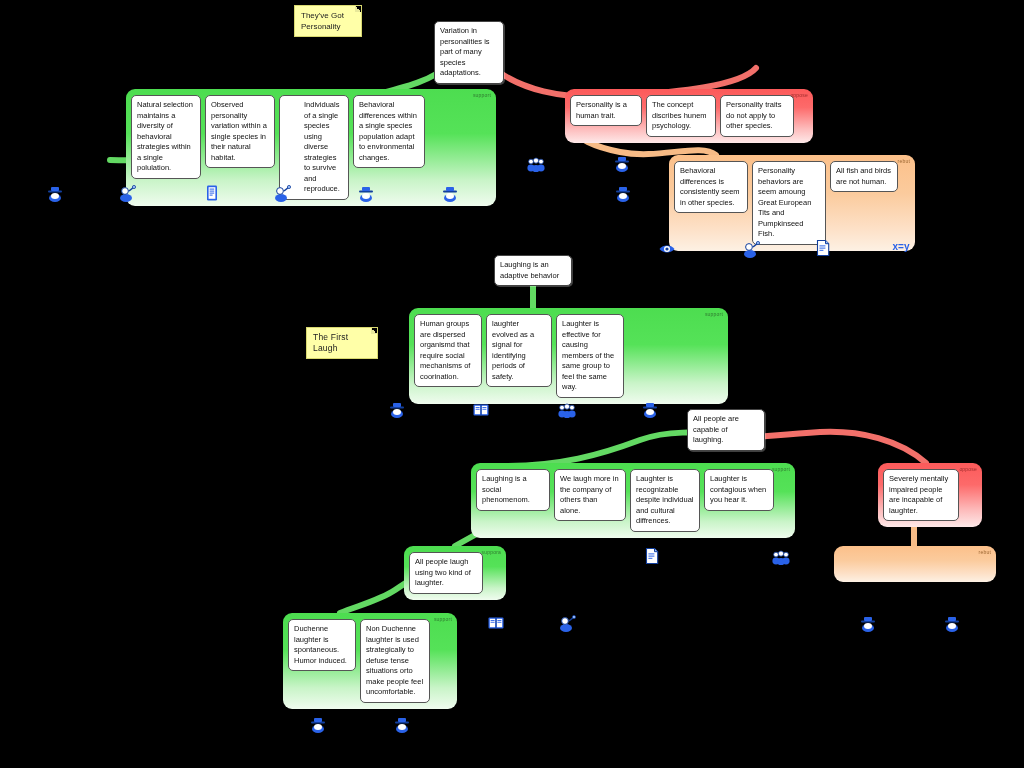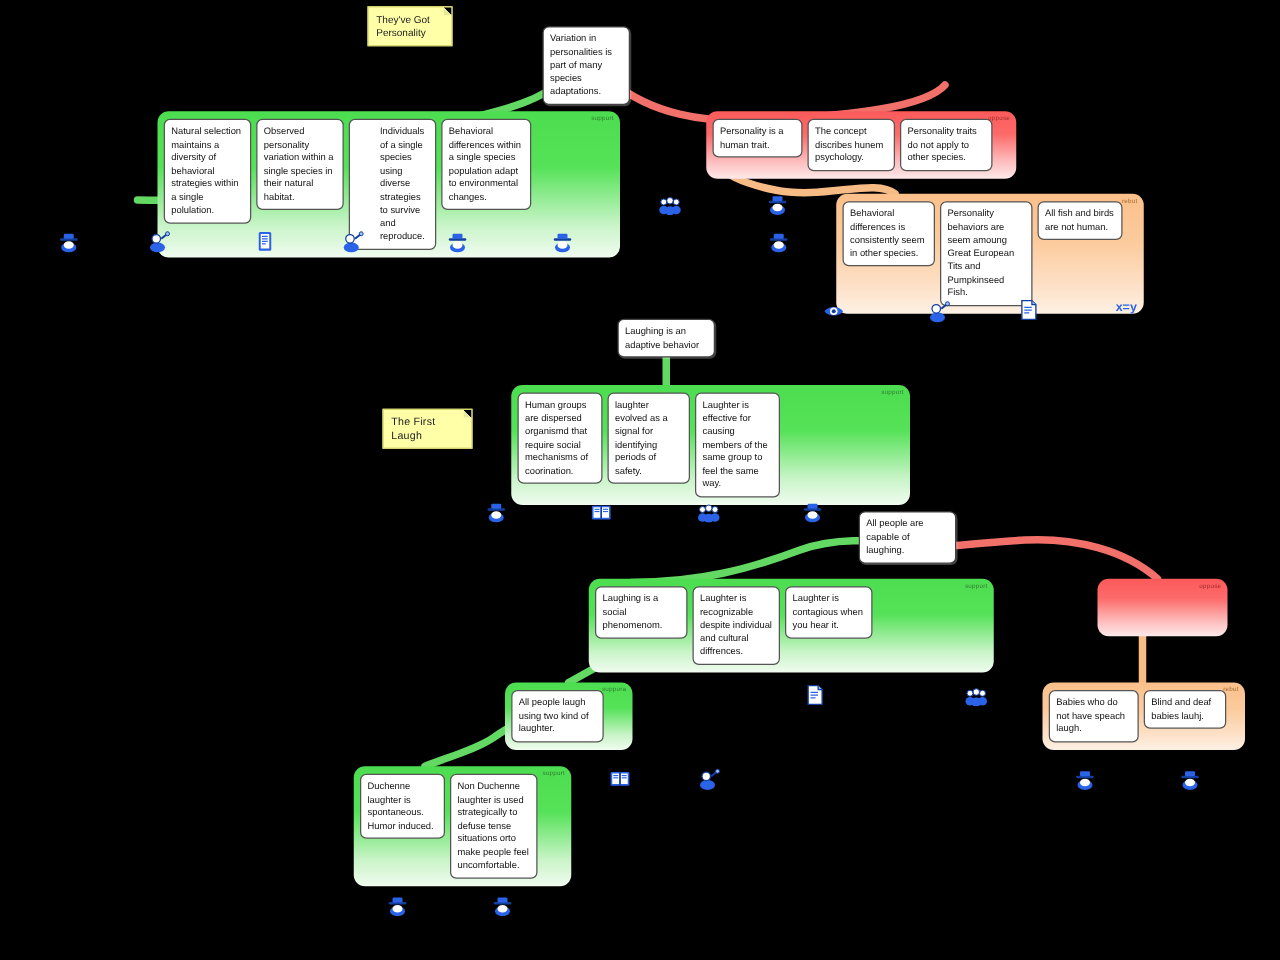--- a/index.html
+++ b/index.html
@@ -86,33 +86,33 @@
         <div class="cards">
           <div class="card" style="width: 68px; min-height: 62px;">Human groups are dispersed organismd that require social mechanisms of coorination.</div>
           <div class="card" style="width: 66px; min-height: 44px;">laughter evolved as a signal for identifying periods of safety.</div>
           <div class="card" style="width: 68px; min-height: 64px;">Laughter is effective for causing members of the same group to feel the same way.</div>
         </div>
       </div>
       <div class="group support" style="left: 471px; top: 463px; width: 324px; min-height: 58px;">
         <div class="tag">support</div>
         <div class="cards">
           <div class="card" style="width: 74px; min-height: 26px;">Laughing is a social phenomenom.</div>
+          <div class="card" style="width: 72px; min-height: 36px;">We laugh more in the company of others than alone.</div>
           <div class="card" style="width: 70px; min-height: 50px;">Laughter is recognizable despite individual and cultural diffrences.</div>
           <div class="card" style="width: 70px; min-height: 32px;">Laughter is contagious when you hear it.</div>
         </div>
       </div>
       <div class="group oppose" style="left: 878px; top: 463px; width: 104px; min-height: 46px;">
         <div class="tag">oppose</div>
+        <div class="cards">
+          <div class="card" style="width: 76px; min-height: 40px;">Severely mentally impaired people are incapable of laughter.</div>
+        </div>
       </div>
       <div class="group rebut" style="left: 834px; top: 546px; width: 162px; min-height: 36px;">
         <div class="tag">rebut</div>
-        <div class="cards">
-          <div class="card" style="width: 72px; min-height: 26px;">Babies who do not have speach laugh.</div>
-          <div class="card" style="width: 66px; min-height: 26px;">Blind and deaf babies lauhj.</div>
-        </div>
       </div>
       <div class="group support" style="left: 404px; top: 546px; width: 102px; min-height: 36px;">
         <div class="tag">supporа</div>
         <div class="cards">
           <div class="card" style="width: 74px; min-height: 30px;">All people laugh using two kind of laughter.</div>
         </div>
       </div>
       <div class="group support" style="left: 283px; top: 613px; width: 174px; min-height: 75px;">
         <div class="tag">support</div>
         <div class="cards">

